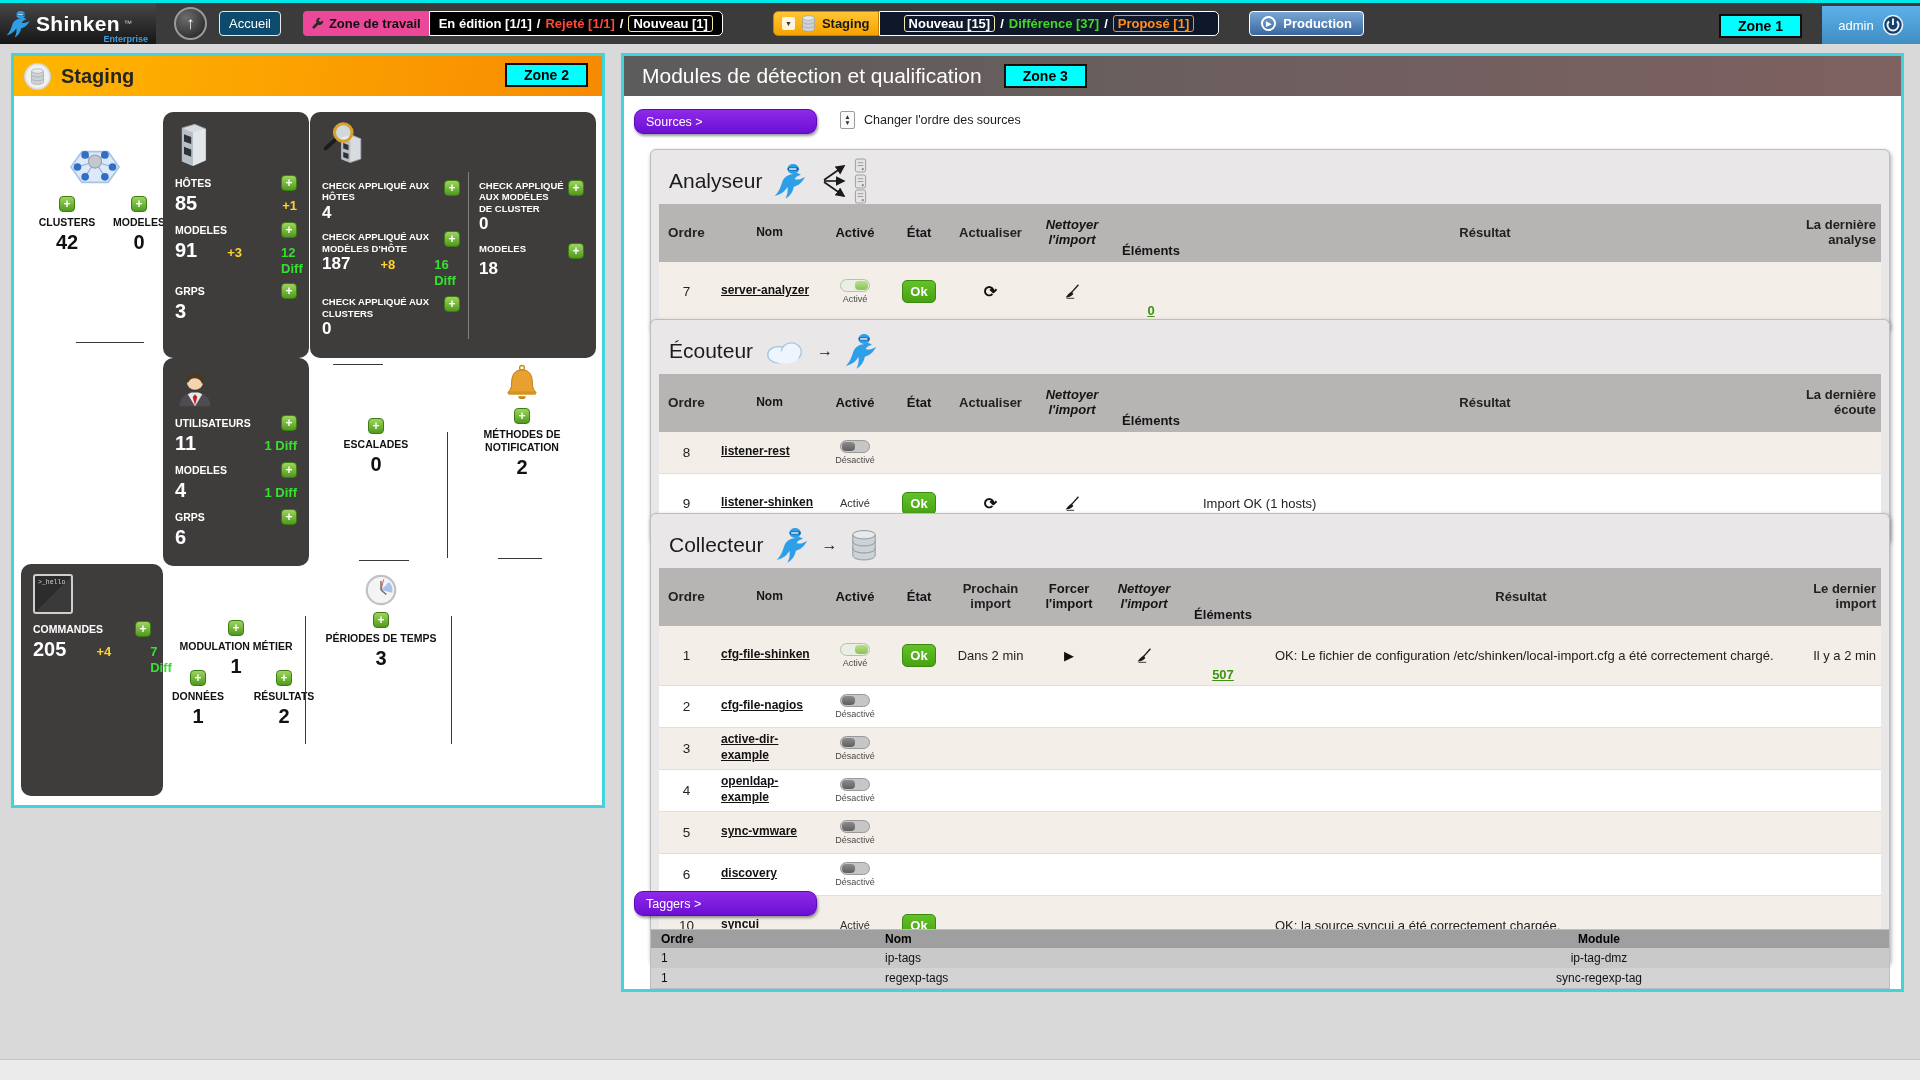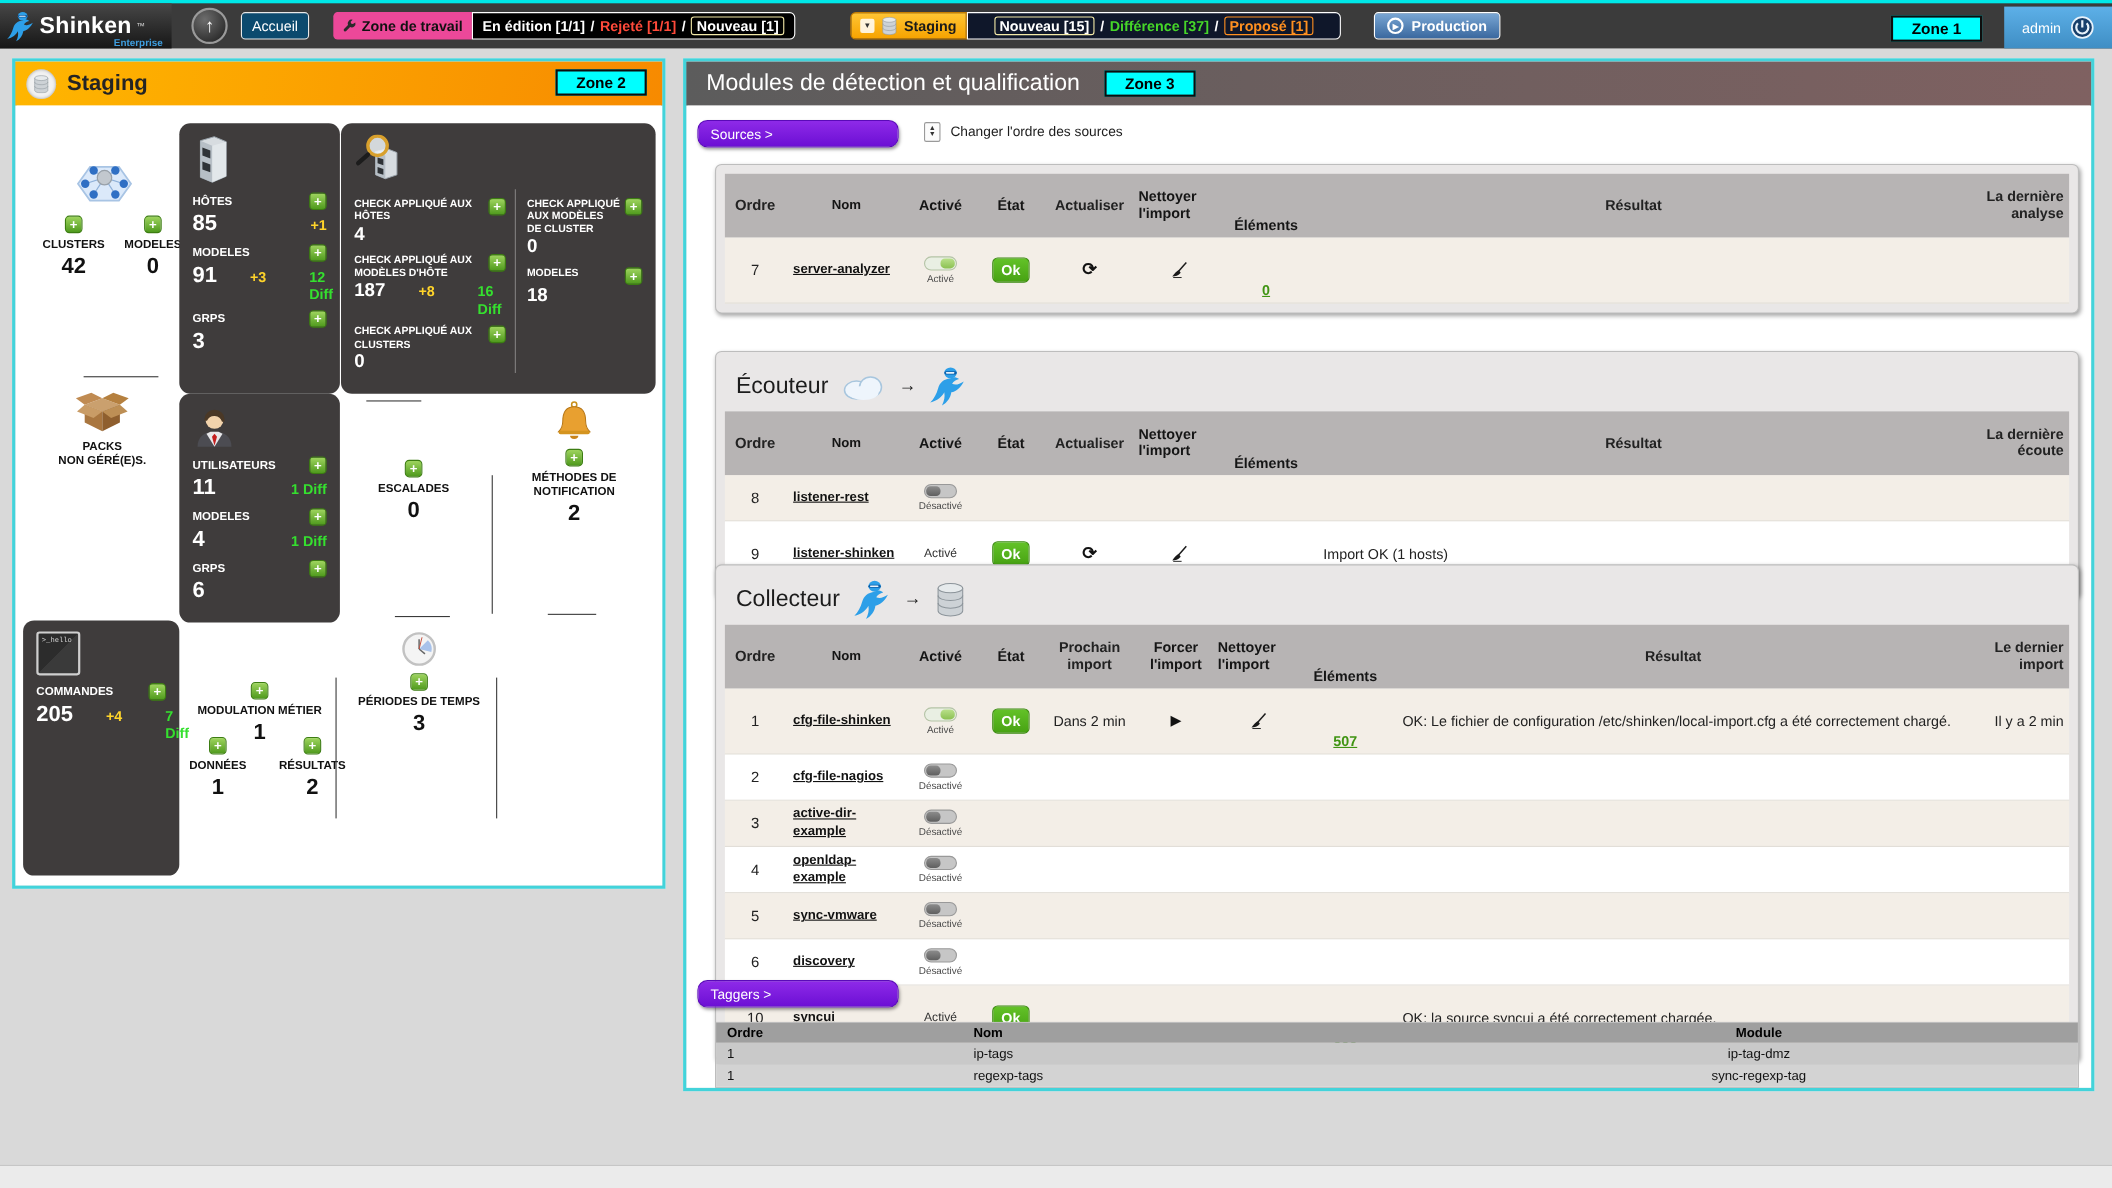--- a/index.html
+++ b/index.html
@@ -115,21 +115,21 @@
   .c-act { width:70px; display:flex; flex-direction:column; align-items:center; justify-content:center; gap:2px; flex:none; }
   .tlabel { font-size:9px; color:#4a4a4a; }
   .act-text { font-size:11px; color:#333; }
   .c-etat { width:58px; text-align:center; flex:none; }
   .okb { display:inline-block; background:linear-gradient(#63c228,#47a213); border:1px solid #3a8a10;
          border-radius:5px; color:#fff; font-weight:bold; font-size:13px; padding:3px 7px; }
   .c-a2 { width:85px; text-align:center; font-size:13px; color:#222; flex:none; }
   .refresh-ic { font-size:16px; font-weight:bold; color:#111; cursor:pointer; }
   .play-ic { font-size:13px; color:#111; cursor:pointer; }
   .c-force { width:72px; text-align:center; flex:none; }
-  .c-net { width:78px; text-align:left; flex:none; }
+  .c-net { width:78px; text-align:center; flex:none;font-style:italic; }
   .broom-svg { width:17px; height:17px; cursor:pointer; }
   .c-elem { width:80px; text-align:center; flex:none;margin-top:37px; }
   .elemlink { color:#3f9412; font-weight:bold; text-decoration:underline; font-size:13px; cursor:pointer; }
   .c-res { flex:1; font-size:13px; color:#222; padding-left:12px; text-align:left; }
   .hc.c-res { justify-content:center; padding-left:0; text-align:center; }
   .c-last { width:100px; text-align:right; font-size:13px; color:#222; padding-right:5px; flex:none; }
   .hc.c-last { justify-content:flex-end; text-align:right; }
   .toggle { width:30px; height:13px; border-radius:7px; position:relative; cursor:pointer; }
   .toggle.on { background:#e9efe3; border:1px solid #b4c3a6; }
   .toggle.on .knob { position:absolute; right:1px; top:1px; width:13px; height:9px; border-radius:4px;
@@ -422,27 +422,20 @@
               <div class="plus">+</div>
               </div>
             <div class="dt-val dt-val-sm">
                 <span>18</span>
               </div>
           </div>
         </div>
       </div>
 
       <div class="hline" style="left:62px;top:246px;width:68px"></div>
-      <div class="stat-col" style="left:14px;top:256px;width:130px">
-        <svg width="52" height="44">
-            <use href="#sym-box"></use>
-          </svg>
-        <div class="stat-label">PACKS</div>
-        <div class="stat-label" style="margin-top:0">NON GÉRÉ(E)S.</div>
-      </div>
 
       <div class="dt" style="left:149px;top:262px;width:146px;height:208px">
         <svg width="40" height="40">
             <use href="#sym-person"></use>
           </svg>
         <div class="dt-label">
             <span>UTILISATEURS</span>
           <div class="plus">+</div>
           </div>
         <div class="dt-val">
@@ -539,20 +532,39 @@
       <button class="pbtn" style="top:13px">Sources &gt;</button>
       <div class="reorder">
         <div class="sort-ic">
           <span>▲</span>
             <span>▼</span>
         </div>
         <span class="reorder-label">Changer l'ordre des sources</span>
       </div>
 
       <div class="card" style="top:53px">
+        <div class="card-title-row">
+          <span class="card-title">Analyseur</span>
+          <svg width="34" height="38">
+              <use href="#sym-ninja"></use>
+            </svg>
+          <svg width="52" height="46" viewBox="0 0 52 46">
+            <defs>
+                <marker id="arrh" markerWidth="7" markerHeight="7" refX="5" refY="3" orient="auto">
+                  <path d="M0 0 L6 3 L0 6 Z" fill="#1a1a1a"></path>
+                </marker>
+              </defs>
+            <line x1="4" y1="22" x2="24" y2="8" stroke="#1a1a1a" stroke-width="1.6" marker-end="url(#arrh)"></line>
+            <line x1="4" y1="23" x2="24" y2="23" stroke="#1a1a1a" stroke-width="1.6" marker-end="url(#arrh)"></line>
+            <line x1="4" y1="24" x2="24" y2="38" stroke="#1a1a1a" stroke-width="1.6" marker-end="url(#arrh)"></line>
+            <use href="#sym-server-sm" x="34" y="0" width="13" height="15"></use>
+            <use href="#sym-server-sm" x="34" y="16" width="13" height="15"></use>
+            <use href="#sym-server-sm" x="34" y="31" width="13" height="15"></use>
+          </svg>
+        </div>
         <div class="thead">
           <div class="hc c-ordre">Ordre</div>
           <div class="hc c-nom" style="justify-content:center">Nom</div>
           <div class="hc c-act">Activé</div>
           <div class="hc c-etat">État</div>
           <div class="hc c-a2">Actualiser</div>
           <div class="hc c-net">Nettoyer l'import</div>
           <div class="hc c-elem">Éléments</div>
           <div class="hc c-res">Résultat</div>
           <div class="hc c-last">La dernière analyse</div>

